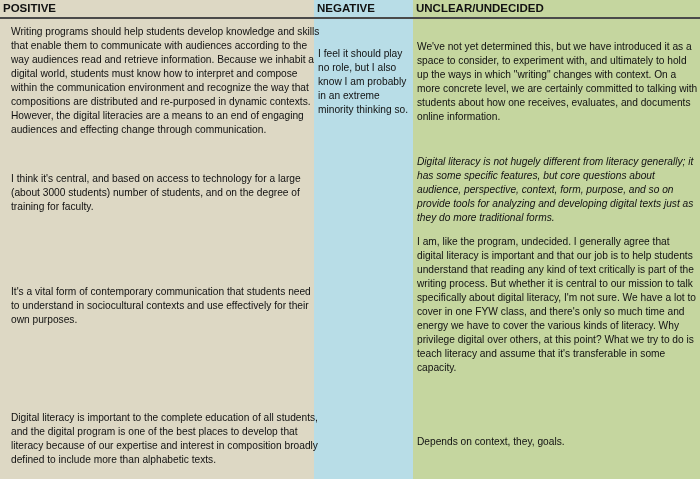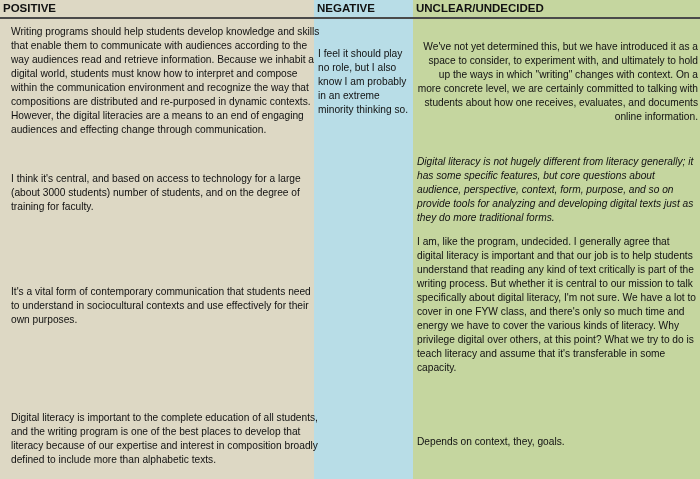--- a/index.html
+++ b/index.html
@@ -35,21 +35,21 @@
   <div class="col neg"></div>
   <div class="col unc"></div>
 
   <div class="hdr pos">POSITIVE</div>
   <div class="hdr unc">UNCLEAR/UNDECIDED</div>
   <div class="hdr neg">NEGATIVE</div>
 
   <div class="cell pos" style="top:25px;">Writing programs should help students develop knowledge and skills that enable them to communicate with audiences according to the way audiences read and retrieve information. Because we inhabit a digital world, students must know how to interpret and compose within the communication environment and recognize the way that compositions are distributed and re-purposed in dynamic contexts. However, the digital literacies are a means to an end of engaging audiences and effecting change through communication.</div>
   <div class="cell pos" style="top:172px;">I think it's central, and based on access to technology for a large (about 3000 students) number of students, and on the degree of training for faculty.</div>
   <div class="cell pos" style="top:285px;">It's a vital form of contemporary communication that students need to understand in sociocultural contexts and use effectively for their own purposes.</div>
-  <div class="cell pos" style="top:411px;">Digital literacy is important to the complete education of all students, and the writing program is one of the best places to develop that literacy because of our expertise and interest in composition broadly defined to include more than alphabetic texts.</div>
+  <div class="cell pos" style="top:411px;">Digital literacy is important to the complete education of all students, and the digital program is one of the best places to develop that literacy because of our expertise and interest in composition broadly defined to include more than alphabetic texts.</div>
 
   <div class="cell neg" style="top:47px;">I feel it should play no role, but I also know I am probably in an extreme minority thinking so.</div>
 
-  <div class="cell unc" style="top:40px;text-align:right;">We've not yet determined this, but we have introduced it as a space to consider, to experiment with, and ultimately to hold up the ways in which "writing" changes with context.  On a more concrete level, we are certainly committed to talking with students about how one receives, evaluates, and documents online information.</div>
+  <div class="cell unc" style="top:40px;">We've not yet determined this, but we have introduced it as a space to consider, to experiment with, and ultimately to hold up the ways in which "writing" changes with context.  On a more concrete level, we are certainly committed to talking with students about how one receives, evaluates, and documents online information.</div>
   <div class="cell unc" style="top:155px;font-style:italic;">Digital literacy is not hugely different from literacy generally; it has some specific features, but core questions about audience, perspective, context, form, purpose, and so on provide tools for analyzing and developing digital texts just as they do more traditional forms.</div>
   <div class="cell unc" style="top:235px;">I am, like the program, undecided. I generally agree that digital literacy is important and that our job is to help students understand that reading any kind of text critically is part of the writing process. But whether it is central to our mission to talk specifically about digital literacy, I'm not sure. We have a lot to cover in one FYW class, and there's only so much time and energy we have to cover the various kinds of literacy. Why privilege digital over others, at this point? What we try to do is teach literacy and assume that it's transferable in some capacity.</div>
   <div class="cell unc" style="top:435px;">Depends on context, they, goals.</div>
 </div>
 
 </body></html>

